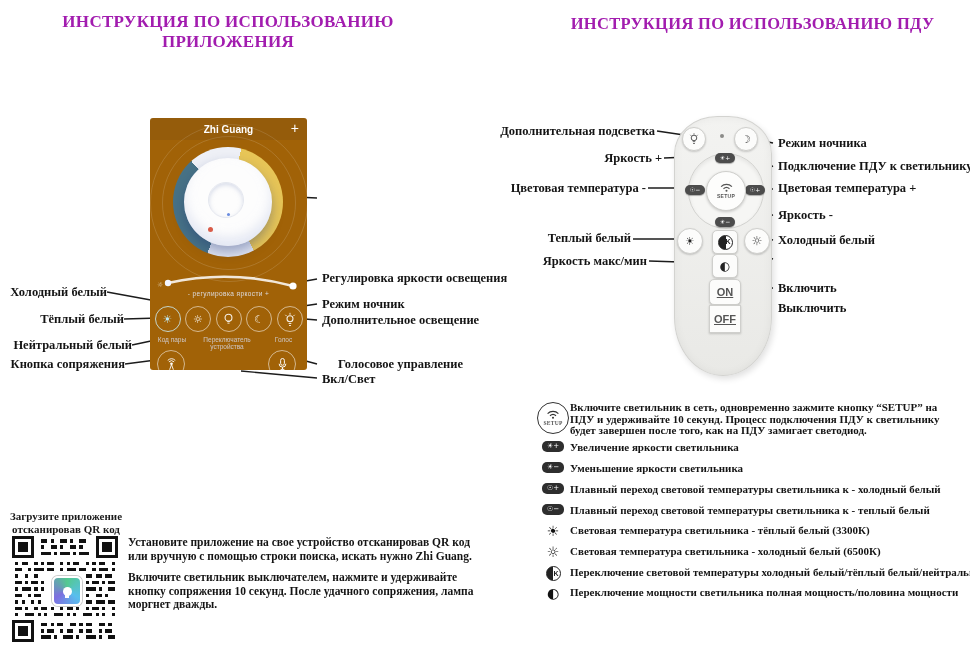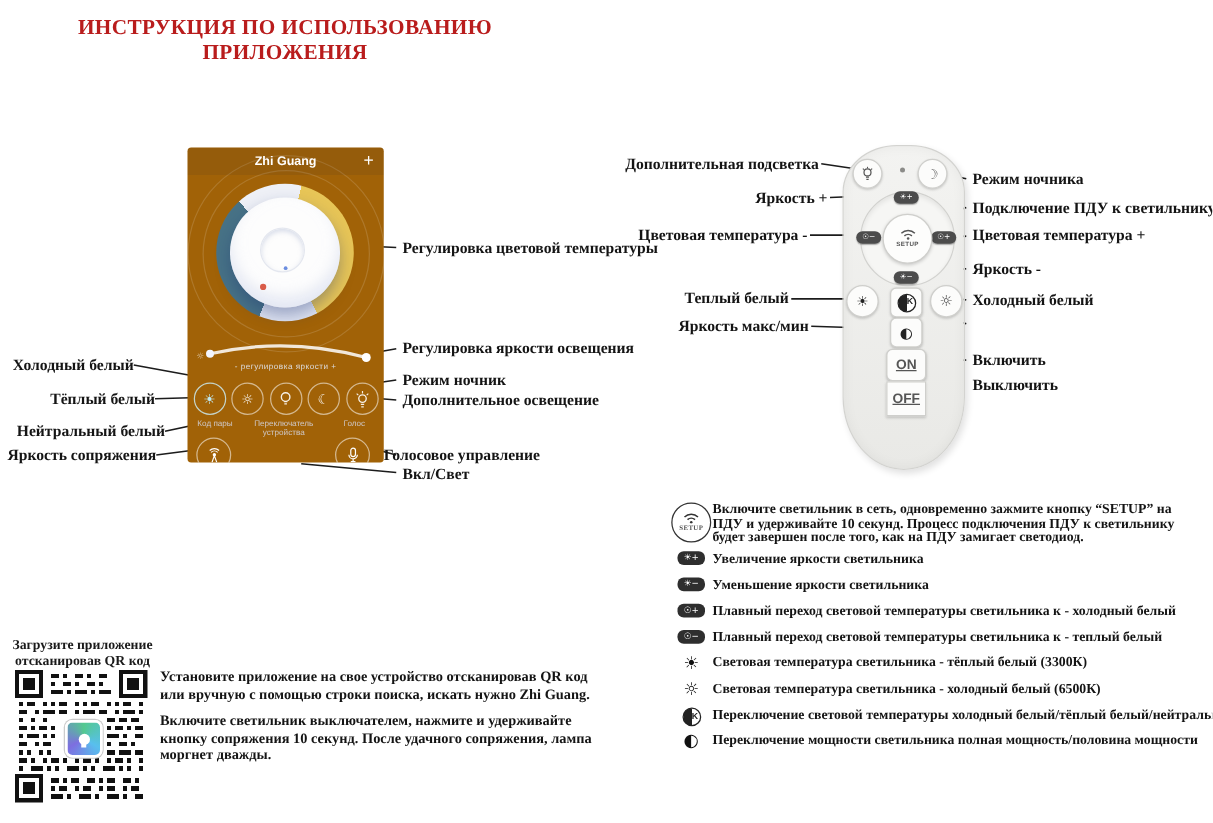--- a/index.html
+++ b/index.html
@@ -1,19 +1,19 @@
 <!DOCTYPE html>
 <html><head>
 <meta charset="utf-8">
 <style>
   html,body{margin:0;padding:0;background:#fff;}
   #canvas{position:relative;width:970px;height:658px;background:#ffffff;overflow:hidden;
           font-family:"Liberation Serif","DejaVu Serif",serif;color:#1a1a1a;}
   
-  .main-title{position:absolute;font-weight:bold;font-size:17px;letter-spacing:.3px;text-align:center;color:#b91c1c;}
+  .main-title{position:absolute;font-weight:bold;font-size:17px;letter-spacing:.3px;text-align:center;color:#a21caf;}
   
   .callout{position:absolute;font-weight:bold;font-size:12.5px;color:#141414;white-space:nowrap;}
   
   #lines{position:absolute;left:0;top:0;pointer-events:none;}
   
   .phone{position:absolute;left:150px;top:118px;width:157px;height:252px;background:#a16207;
          border-radius:3px;overflow:hidden;font-family:"Liberation Sans","DejaVu Sans",sans-serif;}
   .phone-header{position:absolute;left:0;top:0;width:100%;height:22px;background:rgba(10,20,70,.08);
                 display:flex;align-items:center;justify-content:center;color:#fff;font-size:10px;font-weight:bold;}
   .phone-plus{position:absolute;right:8px;top:2px;color:#fff;font-size:14px;font-weight:400;}
@@ -92,20 +92,21 @@
 </style>
 </head>
 <body>
 
 <div id="canvas">
 
   <div class="main-title" style="left:40px;top:12px;width:376px;">
     <div>ИНСТРУКЦИЯ ПО ИСПОЛЬЗОВАНИЮ</div>
     <div>ПРИЛОЖЕНИЯ</div>
   </div>
+  <div class="main-title" style="left:555px;top:14px;width:395px;font-size:16.5px;">ИНСТРУКЦИЯ ПО ИСПОЛЬЗОВАНИЮ ПДУ</div>
 
   <svg id="lines" width="970" height="658">
     <g stroke="#1c1c1c" stroke-width="1.4">
 
       <line x1="253" y1="195" x2="317" y2="198"></line>
       <line x1="289" y1="284" x2="317" y2="279"></line>
       <line x1="263" y1="312" x2="317" y2="304"></line>
       <line x1="293" y1="318" x2="317" y2="320"></line>
       <line x1="291" y1="357" x2="317" y2="364"></line>
       <line x1="241" y1="371" x2="317" y2="378"></line>
@@ -212,27 +213,26 @@
       <div class="tab">
         <span class="tab-ic">⊕</span>
         <span>добавить группу</span>
       </div>
     </div>
   </div>
 
   <div class="callout" style="right:863px;top:285px;">Холодный белый</div>
   <div class="callout" style="right:846px;top:312px;">Тёплый белый</div>
   <div class="callout" style="right:838px;top:338px;">Нейтральный белый</div>
-  <div class="callout" style="right:845px;top:357px;">Яркость сопряжения</div>
-
-  <div class="callout" style="left:322px;top:191px;">Регулировка цветовой температуры</div>
+  <div class="callout" style="right:845px;top:357px;">Кнопка сопряжения</div>
+
   <div class="callout" style="left:322px;top:271px;">Регулировка яркости освещения</div>
   <div class="callout" style="left:322px;top:297px;">Режим ночник</div>
   <div class="callout" style="left:322px;top:313px;">Дополнительное освещение</div>
-  <div class="callout" style="left:307px;top:357px;">Голосовое управление</div>
+  <div class="callout" style="left:338px;top:357px;">Голосовое управление</div>
   <div class="callout" style="left:322px;top:372px;">Вкл/Свет</div>
 
   <div class="remote">
     <div class="rbtn circle" style="left:7px;top:10px;width:22px;height:22px;">
       <svg width="10" height="13" viewBox="0 0 16 21">
         <circle cx="8" cy="8" r="4.5" fill="none" stroke="#555" stroke-width="1.6"></circle>
         <path d="M8 0.5v2M2 3l1.5 1.5M14 3l-1.5 1.5M6 14h4M6.5 17h3" stroke="#555" stroke-width="1.4"></path>
       </svg>
     </div>
     <div class="led"></div>

